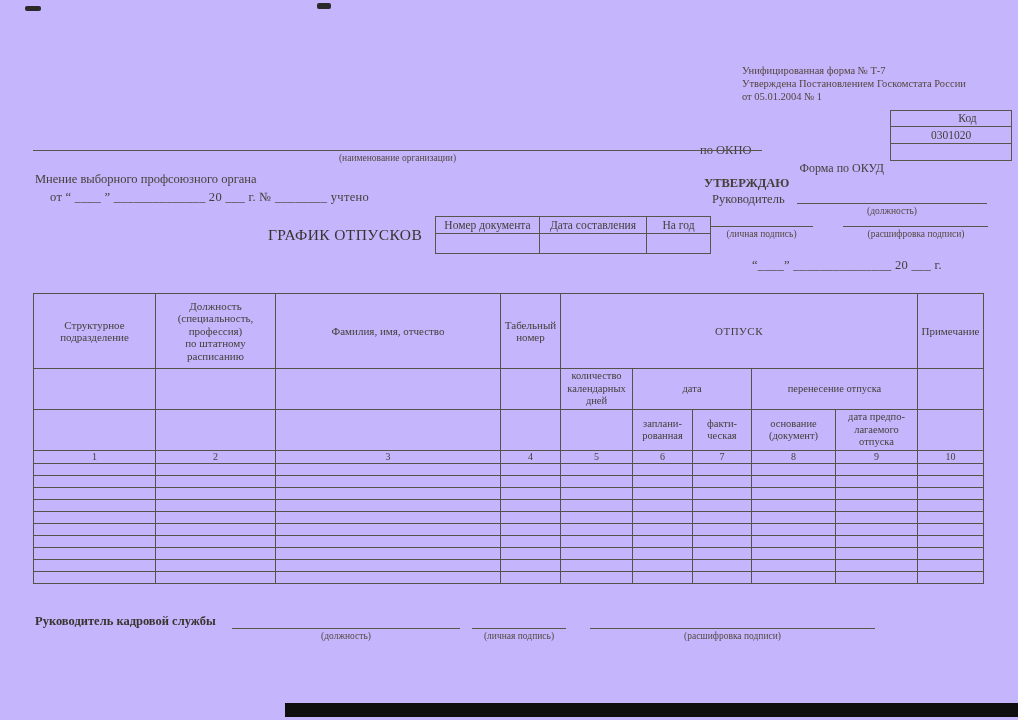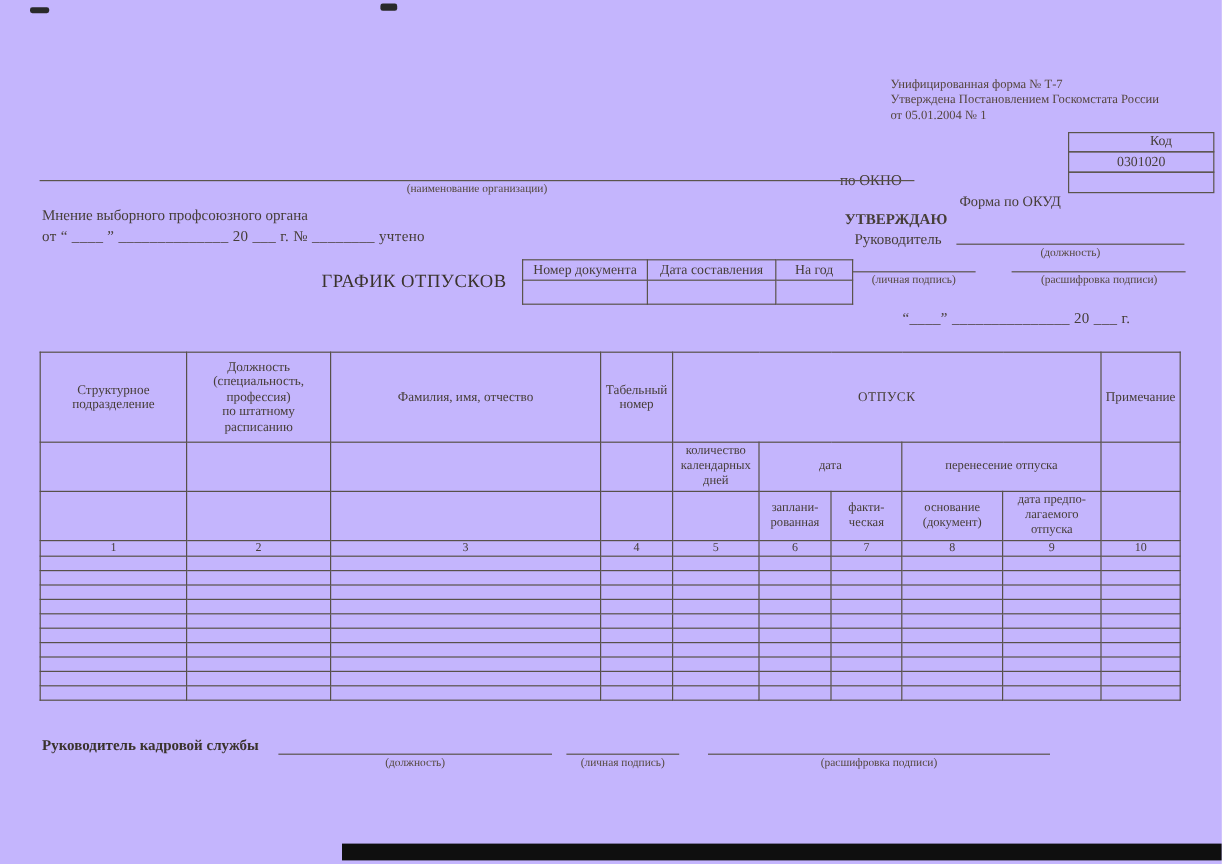--- a/index.html
+++ b/index.html
@@ -30,21 +30,21 @@
   .code-box .cell.val { height: 16px; line-height: 16px; }
   .okud-label { left: 700px; top: 126px; width: 184px; text-align: right; font-size: 12px; margin-top: 35px; }
   .okpo-label { left: 700px; top: 143px; width: 184px; text-align: left; font-size: 12.5px; }
 
   
   .org-line { left: 33px; top: 150px; width: 729px; border-bottom: 1px solid #5a544c; height: 0; }
   .org-caption { left: 33px; top: 153px; width: 729px; text-align: center; font-size: 9.5px; color: #55493f; }
 
   
   .union-1 { left: 35px; top: 172px; font-size: 12.5px; }
-  .union-2 { left: 35px; top: 190px; font-size: 12.5px; letter-spacing: 0.3px; }
+  .union-2 { left: 50px; top: 190px; font-size: 12.5px; letter-spacing: 0.3px; }
 
   
   .doc-title { left: 268px; top: 226px; font-size: 15.5px; font-weight: normal; color: #3a332d; letter-spacing: 0.4px; }
 
   
   .doc-table { left: 435px; top: 216px; border-collapse: collapse; table-layout: fixed; }
   .doc-table td {
     border: 1px solid #5a544c; text-align: center;
     font-size: 11.5px; color: #463e38; padding: 0 2px; overflow: hidden;
   }

